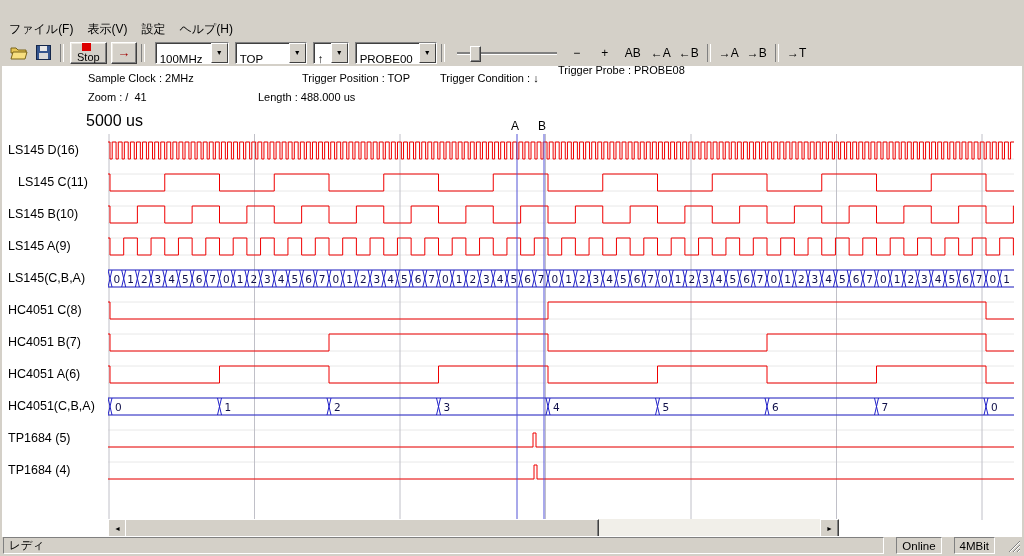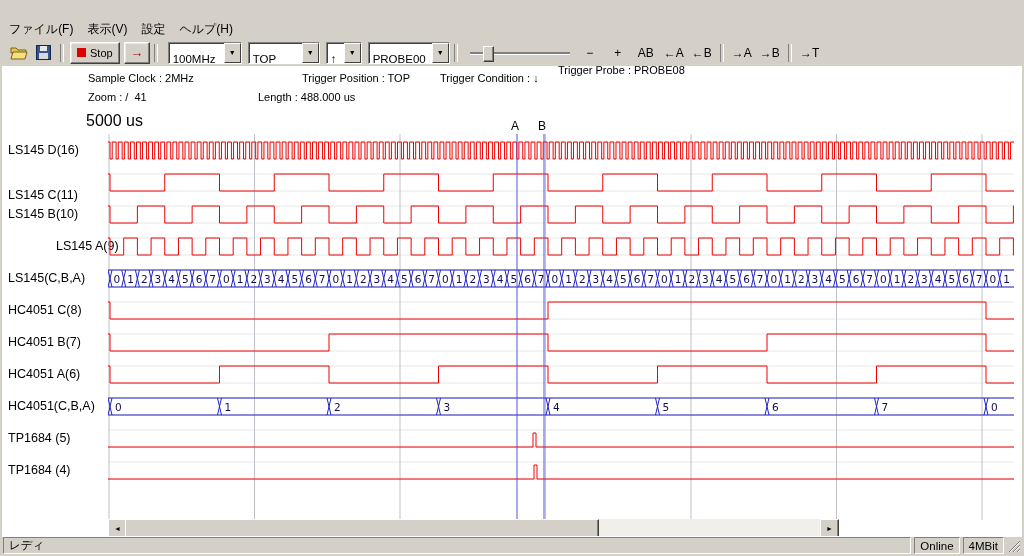--- a/index.html
+++ b/index.html
@@ -26,21 +26,21 @@
   .menu-item{padding:2px 7px;color:#000000;}
 
   
   .toolbar{position:absolute;left:2px;top:39px;right:2px;height:27px;display:flex;align-items:center;
     padding-left:6px;border-bottom:1px solid #aca899;background:#d4d0c8;}
   .tb-icon{width:22px;height:20px;display:flex;align-items:center;justify-content:center;margin-right:2px;}
   .tb-sep{width:2px;height:18px;margin:0 4px;border-left:1px solid #808080;border-right:1px solid #fff;}
   .tb-raised{height:22px;background:#d4d0c8;border:1px solid;border-color:#ffffff #404040 #404040 #ffffff;
     box-shadow:inset -1px -1px 0 #808080,inset 1px 1px 0 #ece9e2;
     display:flex;align-items:center;justify-content:center;font-size:11px;color:#000;padding:0 6px;
-    font-family:"Liberation Sans","DejaVu Sans",sans-serif;}
+    font-family:"Liberation Sans","DejaVu Sans",sans-serif;flex-direction:column;}
   .stop-square{width:9px;height:9px;background:#dd0000;margin-right:4px;display:inline-block;}
   .run{width:26px;padding:0;color:#a00000;font-size:13px;font-weight:bold;margin-left:4px;}
   .combo{display:flex;align-items:center;height:20px;background:#fff;margin-left:6px;
     border:1px solid;border-color:#808080 #ffffff #ffffff #808080;box-shadow:inset 1px 1px 0 #404040;}
   .combo-text{flex:1;font-size:11.5px;padding:0 2px 0 4px;color:#000;white-space:nowrap;margin-top:12px;}
   .combo-arrow{width:15px;height:18px;background:#d4d0c8;border:1px solid;
     border-color:#ffffff #404040 #404040 #ffffff;display:flex;align-items:center;justify-content:center;
     font-size:7px;color:#000;}
   .w-clock{width:72px;} .w-tpos{width:70px;} .w-edge{width:34px;} .w-probe{width:80px;}
   .slider{position:relative;width:100px;height:20px;margin-left:8px;}
@@ -67,21 +67,21 @@
   .hscroll{position:absolute;left:108px;top:519px;width:731px;height:17px;background:#f1efe9;}
   .hs-btn{position:absolute;top:0;width:17px;height:17px;background:#d4d0c8;border:1px solid;
     border-color:#ffffff #404040 #404040 #ffffff;box-shadow:inset -1px -1px 0 #808080;
     display:flex;align-items:center;justify-content:center;font-size:7px;color:#000;}
   .hs-btn.left{left:0;} .hs-btn.right{right:0;}
   .hs-thumb{position:absolute;left:17px;top:0;width:472px;height:17px;background:#d4d0c8;border:1px solid;
     border-color:#ffffff #404040 #404040 #ffffff;box-shadow:inset -1px -1px 0 #808080;}
 
   
   .statusbar{position:absolute;left:2px;right:2px;bottom:2px;height:17px;background:#d4d0c8;
-    display:flex;align-items:center;gap:3px;padding:0 1px;border-top:1px solid #fff;font-size:11.5px;color:#000;}
+    display:flex;align-items:center;gap:12px;padding:0 1px;border-top:1px solid #fff;font-size:11.5px;color:#000;}
   .sb-pane{height:15px;display:flex;align-items:center;padding:0 5px;border:1px solid;
     border-color:#808080 #ffffff #ffffff #808080;white-space:nowrap;}
   .sb-pane.grow{flex:1;}
   .sb-grip{width:14px;height:15px;}
 </style>
 </head>
 <body>
 
 <div class="window">
 
@@ -155,23 +155,23 @@
   <span class="info" id="inf-tpos">Trigger Position : TOP</span>
   <span class="info" id="inf-tcond">Trigger Condition : ↓</span>
   <span class="info" id="inf-tprobe">Trigger Probe : PROBE08</span>
   <span class="info" id="inf-zoom">Zoom : /  41</span>
   <span class="info" id="inf-len">Length : 488.000 us</span>
 
   <span class="tdiv">5000 us</span>
   <span id="cursor-labels"><span class="cursor-label" style="left: 511px;">A</span><span class="cursor-label" style="left: 538px;">B</span></span>
   <div id="chan-labels">
       <div class="chan-label" style="top: 143px;">LS145 D(16)</div>
-      <div class="chan-label" style="top: 188px;">LS145 C(11)</div>
+      <div class="chan-label" style="top: 175px; margin-left: 10px;">LS145 C(11)</div>
       <div class="chan-label" style="top: 207px;">LS145 B(10)</div>
-      <div class="chan-label" style="top: 239px; margin-left: 48px;">LS145 A(9)</div>
+      <div class="chan-label" style="top: 239px;">LS145 A(9)</div>
       <div class="chan-label" style="top: 271px;">LS145(C,B,A)</div>
       <div class="chan-label" style="top: 303px;">HC4051 C(8)</div>
       <div class="chan-label" style="top: 335px;">HC4051 B(7)</div>
       <div class="chan-label" style="top: 367px;">HC4051 A(6)</div>
       <div class="chan-label" style="top: 399px;">HC4051(C,B,A)</div>
       <div class="chan-label" style="top: 431px;">TP1684 (5)</div>
       <div class="chan-label" style="top: 463px;">TP1684 (4)</div>
     </div>
 
   <div class="wavewrap">

